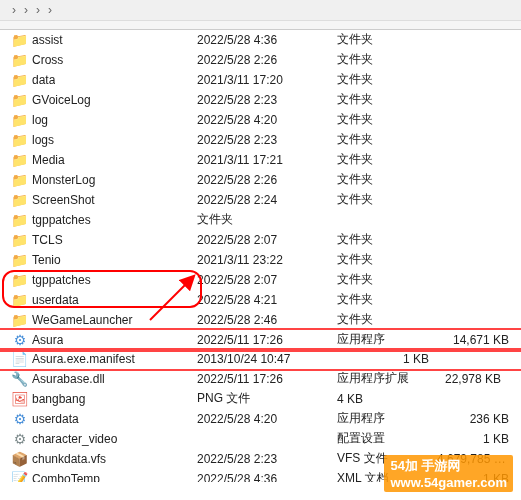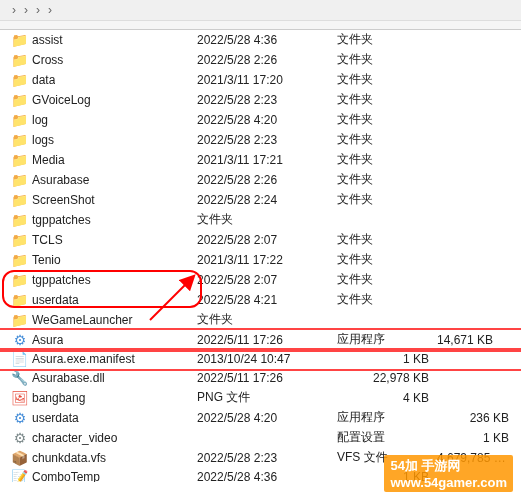--- a/index.html
+++ b/index.html
@@ -183,21 +183,21 @@
       <span class="icon" style="color:#ffd04e">📁</span>
       <span>Media</span>
     </div>
     <div class="file-col">2021/3/11 17:21</div>
     <div class="file-col">文件夹</div>
     <div class="file-col" style="text-align:right"></div>
   </div>
     <div class="file-row">
     <div class="file-name file-col">
       <span class="icon" style="color:#ffd04e">📁</span>
-      <span>Asurabase</span>
+      <span>MonsterLog</span>
     </div>
     <div class="file-col">2022/5/28 2:26</div>
     <div class="file-col">文件夹</div>
     <div class="file-col" style="text-align:right"></div>
   </div>
     <div class="file-row">
     <div class="file-name file-col">
       <span class="icon" style="color:#ffd04e">📁</span>
       <span>ScreenShot</span>
     </div>
@@ -220,21 +220,21 @@
     </div>
     <div class="file-col">2022/5/28 2:07</div>
     <div class="file-col">文件夹</div>
     <div class="file-col" style="text-align:right"></div>
   </div>
     <div class="file-row">
     <div class="file-name file-col">
       <span class="icon" style="color:#ffd04e">📁</span>
       <span>Tenio</span>
     </div>
-    <div class="file-col">2021/3/11 17:22</div>
+    <div class="file-col">2021/3/11 23:22</div>
     <div class="file-col">文件夹</div>
     <div class="file-col" style="text-align:right"></div>
   </div>
     <div class="file-row">
     <div class="file-name file-col">
       <span class="icon" style="color:#ffd04e">📁</span>
       <span>tgppatches</span>
     </div>
     <div class="file-col">2022/5/28 2:07</div>
     <div class="file-col">文件夹</div>
@@ -247,55 +247,57 @@
     </div>
     <div class="file-col">2022/5/28 4:21</div>
     <div class="file-col">文件夹</div>
     <div class="file-col" style="text-align:right"></div>
   </div>
     <div class="file-row">
     <div class="file-name file-col">
       <span class="icon" style="color:#ffd04e">📁</span>
       <span>WeGameLauncher</span>
     </div>
+    <div class="file-col">2022/5/28 2:46</div>
     <div class="file-col">文件夹</div>
     <div class="file-col" style="text-align:right"></div>
   </div>
     <div class="file-row asura-highlighted">
     <div class="file-name file-col">
       <span class="icon" style="color:#4a90d9">⚙</span>
       <span>Asura</span>
     </div>
     <div class="file-col">2022/5/11 17:26</div>
     <div class="file-col">应用程序</div>
-    <div class="file-col" style="">14,671 KB</div>
+    <div class="file-col" style="text-align:right">14,671 KB</div>
   </div>
     <div class="file-row asura-highlighted">
     <div class="file-name file-col">
       <span class="icon" style="color:#666">📄</span>
       <span>Asura.exe.manifest</span>
     </div>
     <div class="file-col">2013/10/24 10:47</div>
     <div class="file-col" style="text-align:right">1 KB</div>
   </div>
     <div class="file-row">
     <div class="file-name file-col">
       <span class="icon" style="color:#888">🔧</span>
       <span>Asurabase.dll</span>
     </div>
     <div class="file-col">2022/5/11 17:26</div>
-    <div class="file-col" style="text-align:right">22,978 KB</div>
+    <div class="file-col">应用程序扩展</div>
+    <div class="file-col" style="text-align:center">22,978 KB</div>
   </div>
     <div class="file-row">
     <div class="file-name file-col">
       <span class="icon" style="color:#e74c3c">🖼</span>
       <span>bangbang</span>
     </div>
     <div class="file-col">PNG 文件</div>
-    <div class="file-col" style="text-align:right">4 KB</div>
+    <div class="file-col" style="text-align:left">4 KB</div>
   </div>
     <div class="file-row">
     <div class="file-name file-col">
       <span class="icon" style="color:#4a90d9">⚙</span>
       <span>userdata</span>
     </div>
     <div class="file-col">2022/5/28 4:20</div>
     <div class="file-col">应用程序</div>
     <div class="file-col" style="text-align:right">236 KB</div>
   </div>
@@ -316,20 +318,21 @@
     <div class="file-col">2022/5/28 2:23</div>
     <div class="file-col">VFS 文件</div>
     <div class="file-col" style="text-align:center">4,679,785 KB</div>
   </div>
     <div class="file-row">
     <div class="file-name file-col">
       <span class="icon" style="color:#e67e22">📝</span>
       <span>ComboTemp</span>
     </div>
     <div class="file-col">2022/5/28 4:36</div>
+    <div class="file-col">XML 文档</div>
     <div class="file-col" style="text-align:right">1 KB</div>
   </div>
   </div>
 
 <div class="watermark">54加 手游网<br>www.54gamer.com</div>
 
 <div style="position: fixed; top: 270px; left: 2px; width: 200px; height: 38px; border: 2px solid red; border-radius: 12px; pointer-events: none; z-index: 100;"></div>
 <svg width="80" height="60" style="position: fixed; top: 270px; left: 140px; pointer-events: none; z-index: 101;">
     <line x1="10" y1="50" x2="50" y2="10" stroke="red" stroke-width="2" marker-end="url(#arrow)"></line>
 <defs>

